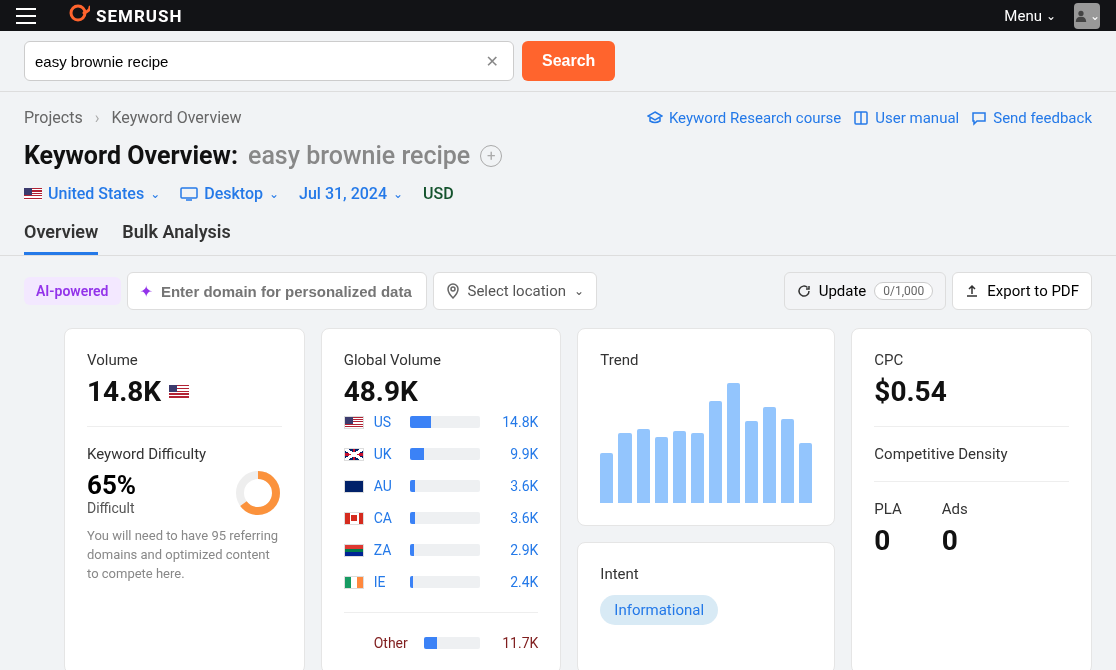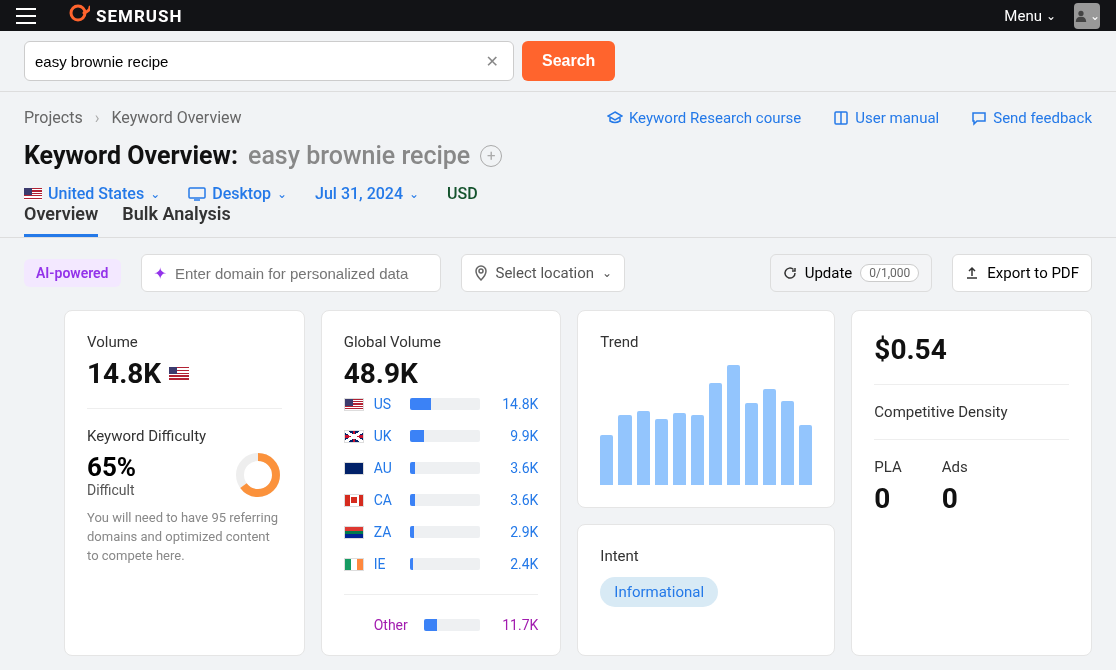--- a/index.html
+++ b/index.html
@@ -23,44 +23,44 @@
     .search-btn { background: #ff642d; color: #fff; border: none; border-radius: 6px; height: 40px; padding: 0 20px; font-size: 16px; font-weight: 600; cursor: pointer; }
     
     
     .main { padding: 16px 24px; }
     
     .crumb-row { display: flex; align-items: center; justify-content: space-between; margin-bottom: 14px; }
     .crumbs { display: flex; align-items: center; gap: 12px; color: #666; font-size: 16px; }
     .crumb-link { color: #666; cursor: pointer; }
     .crumb-sep { color: #aaa; }
     .crumb-current { color: #666; }
-    .header-links { display: flex; gap: 32px; }
+    .header-links { display: flex; gap: 12px; }
     .header-link { color: #2479e8; display: flex; align-items: center; gap: 6px; font-size: 15px; cursor: pointer; }
     
     .title-row { display: flex; align-items: center; gap: 10px; margin-bottom: 14px; }
     .title-label { font-size: 25px; font-weight: 700; color: #111; }
     .title-keyword { font-size: 25px; font-weight: 500; color: #888; }
     .add-icon { width: 22px; height: 22px; border: 1.5px solid #aaa; border-radius: 50%; display: flex; align-items: center; justify-content: center; color: #aaa; font-size: 15px; cursor: pointer; }
     
-    .filters-row { display: flex; align-items: center; gap: 28px; font-size: 16px; }
+    .filters-row { display: flex; align-items: center; gap: 20px; margin-bottom: 18px; font-size: 16px; }
     .filter-item { display: flex; align-items: center; gap: 6px; color: #2479e8; cursor: pointer; font-weight: 500; }
     .filter-static { color: #14532d; font-weight: 500; }
     .flag-us { width: 18px; height: 12px; background: linear-gradient(to bottom, #b22234 0%, #b22234 10%, #fff 10%, #fff 20%, #b22234 20%, #b22234 30%, #fff 30%, #fff 40%, #b22234 40%, #b22234 50%, #fff 50%, #fff 60%, #b22234 60%, #b22234 70%, #fff 70%, #fff 80%, #b22234 80%, #b22234 90%, #fff 90%, #fff 100%); position: relative; display: inline-block; }
     .flag-us::before { content: ''; position: absolute; left: 0; top: 0; width: 8px; height: 7px; background: #3c3b6e; }
     
     
     .tabs { display: flex; gap: 24px; border-bottom: 1px solid #ddd; margin: 0 -24px 16px; padding: 0 24px; }
     .tab { padding: 0 0 10px 0; font-size: 18px; font-weight: 600; color: #333; cursor: pointer; border-bottom: 3px solid transparent; }
     .tab.active { border-bottom-color: #2479e8; }
     
     
-    .action-bar { display: flex; align-items: center; gap: 20px; margin-bottom: 18px; }
+    .action-bar { display: flex; align-items: center; gap: 6px; margin-bottom: 18px; }
     .ai-badge { background: #f3e8ff; color: #9333ea; padding: 6px 12px; border-radius: 6px; font-size: 14px; font-weight: 600; }
     .domain-input { background: #fff; border: 1px solid #ddd; border-radius: 6px; height: 38px; display: flex; align-items: center; padding: 0 12px; gap: 8px; width: 300px; }
-    .domain-input input { border: none; outline: none; font-size: 15px; flex: 1; color: #666; }
+    .domain-input input { border: none; outline: none; font-size: 15px; flex: 1; color: #666; font-weight: bold; }
     .sparkle { color: #9333ea; }
     .loc-select { background: #fff; border: 1px solid #ddd; border-radius: 6px; height: 38px; display: flex; align-items: center; padding: 0 12px; gap: 8px; cursor: pointer; font-size: 15px; color: #555; }
     .spacer { flex: 1; }
     .update-btn { background: #f3f4f6; border: 1px solid #ddd; border-radius: 6px; height: 38px; display: flex; align-items: center; padding: 0 12px; gap: 8px; cursor: pointer; font-size: 15px; }
     .update-count { background: #fff; border: 1px solid #ccc; border-radius: 10px; padding: 1px 8px; font-size: 12px; color: #666; }
     .export-btn { background: #fff; border: 1px solid #ddd; border-radius: 6px; height: 38px; display: flex; align-items: center; padding: 0 12px; gap: 8px; cursor: pointer; font-size: 15px; }
     
     
     .cards { display: flex; gap: 16px; padding-left: 40px; }
     .card { background: #fff; border: 1px solid #e5e5e5; border-radius: 8px; padding: 22px; }
@@ -79,21 +79,21 @@
     .donut { width: 48px; height: 48px; }
     
     
     .gv-rows { margin-top: 6px; display: flex; flex-direction: column; gap: 16px; }
     .gv-row { display: flex; align-items: center; gap: 10px; font-size: 14px; }
     .gv-flag { width: 20px; height: 13px; flex-shrink: 0; border:1px solid #ddd; }
     .gv-cc { color: #2479e8; width: 26px; }
     .gv-bar { flex: 1; height: 12px; background: #eef0f2; border-radius: 2px; position: relative; overflow: hidden; }
     .gv-fill { position: absolute; left: 0; top: 0; bottom: 0; background: #3b82f6; }
     .gv-val { width: 48px; text-align: right; color: #2479e8; }
-    .gv-other { color: #a21caf; }
+    .gv-other { color: #7f1d1d; }
     
     
     .intent-card { padding: 22px; }
     .intent-tag { display: inline-block; background: #d8eaf5; color: #2479e8; padding: 6px 14px; border-radius: 16px; font-size: 15px; margin-top: 6px; }
     .subcard { background: #fff; border: 1px solid #e5e5e5; border-radius: 8px; padding: 22px; flex: 1; }
     .trend-chart { margin-top: 14px; display: flex; align-items: flex-end; gap: 5px; height: 120px; }
     .trend-bar { width: 14px; background: #93c5fd; border-radius: 2px 2px 0 0; }
     
     
     .sub-metrics { display: flex; gap: 40px; margin-top: 8px; }
@@ -346,20 +346,21 @@
             <div class="trend-bar" style="height: 50%;"></div>
           </div>
       </div>
       <div class="subcard intent-card">
         <div class="card-label">Intent</div>
         <span class="intent-tag">Informational</span>
       </div>
     </div>
 
     <div class="card c4">
+      <div class="card-label">CPC</div>
       <div class="card-value">$0.54</div>
       <hr>
       <div class="card-label">Competitive Density</div>
       <hr>
       <div class="sub-metrics">
         <div>
           <div class="card-label">PLA</div>
           <div class="card-value">0</div>
         </div>
         <div>

